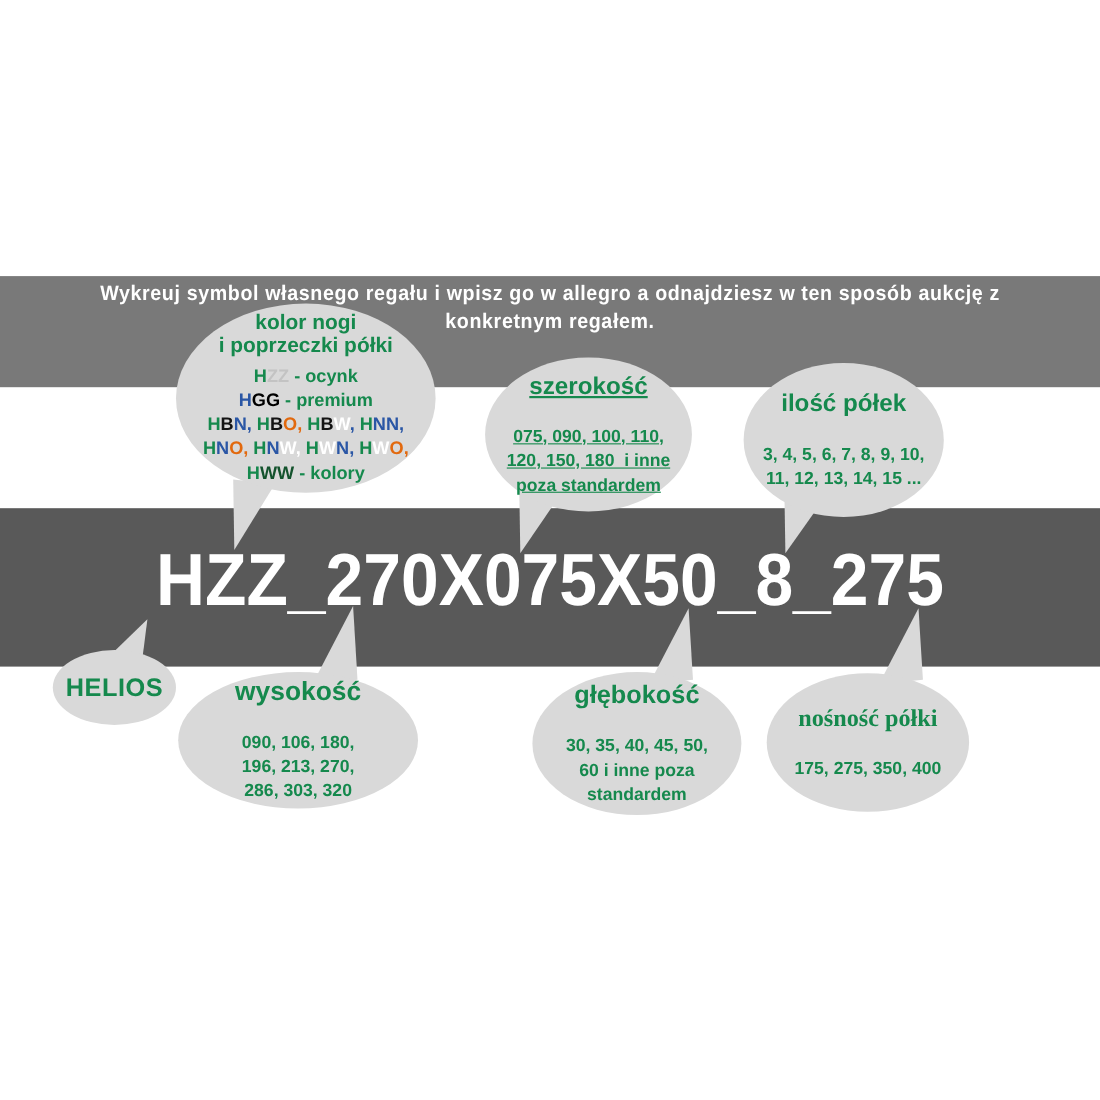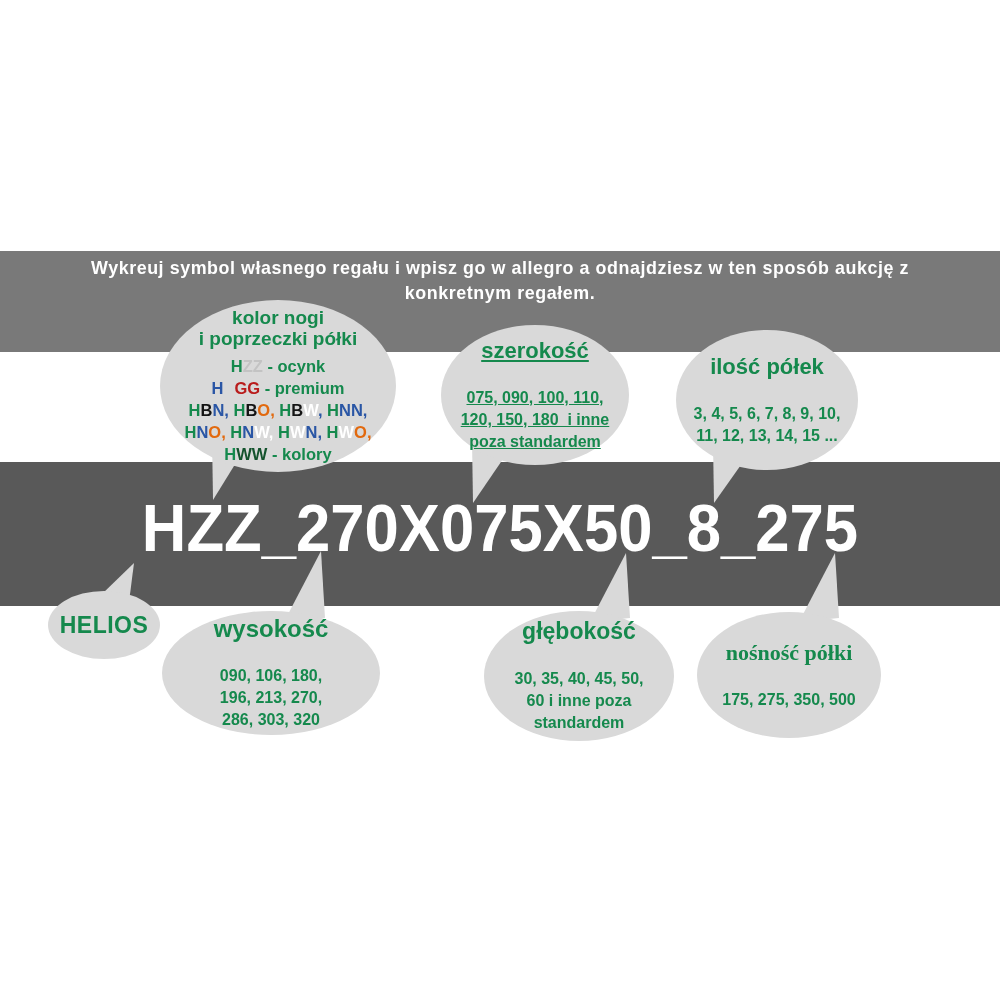--- a/index.html
+++ b/index.html
@@ -23,21 +23,21 @@
 
   .bubble{
     position:absolute;background:var(--bubble,#d9d9d9);border-radius:50%;
     display:flex;flex-direction:column;justify-content:center;align-items:center;
     text-align:center;color:var(--green,#15894d);
   }
   .bubble .title{font-size:22px;line-height:25px;color:var(--green,#15894d);}
   .bubble .body{font-size:16px;line-height:22px;margin-top:24px;color:var(--green,#15894d);}
   .bubble .body div{white-space:pre;}
 
-  .b-kolor{left:160px;top:300px;width:236px;height:172px;}
+  .b-kolor{left:160px;top:276px;width:236px;height:172px;}
   .b-kolor .title{font-size:19px;line-height:21px;}
   .b-kolor .body{margin-top:6px;font-size:16.5px;line-height:22px;}
   .b-szerokosc{left:441px;top:325px;width:188px;height:140px;text-decoration:underline;}
   .b-ilosc{left:676px;top:330px;width:182px;height:140px;}
   .b-helios{left:48px;top:591px;width:112px;height:68px;}
   .b-helios .title{font-size:23px;letter-spacing:0.5px;}
   .b-wysokosc{left:162px;top:611px;width:218px;height:124px;}
   .b-wysokosc .title{font-size:24px;}
   .b-glebokosc{left:484px;top:611px;width:190px;height:130px;}
   .b-glebokosc .title{font-size:23px;}
@@ -73,21 +73,21 @@
     <polygon points="835,553 839,618 799,622" fill="#d9d9d9"></polygon>
   </svg>
 
   <div class="bubble b-kolor">
     <div class="title">
         <div>kolor nogi</div>
         <div>i poprzeczki półki</div>
       </div>
     <div class="body">
         <div><span style="color: rgb(21, 137, 77);">H</span><span style="color: rgb(195, 195, 195);">ZZ</span><span style="color: rgb(21, 137, 77);"> - ocynk</span></div>
-        <div><span style="color: rgb(42, 86, 165);">H</span><span style="color: #b91c1c; padding-left: 11px;">GG</span><span style="color: rgb(21, 137, 77); margin-top: 35px;"> - premium</span></div>
+        <div><span style="color: rgb(42, 86, 165);">H</span><span style="color: #000000;">GG</span><span style="color: rgb(21, 137, 77); margin-top: 35px;"> - premium</span></div>
         <div><span style="color: rgb(21, 137, 77);">H</span><span style="color: rgb(20, 20, 20);">B</span><span style="color: rgb(42, 86, 165);">N</span><span style="color: rgb(42, 86, 165);">, </span><span style="color: rgb(21, 137, 77);">H</span><span style="color: rgb(20, 20, 20);">B</span><span style="color: rgb(226, 105, 14);">O</span><span style="color: rgb(226, 105, 14);">, </span><span style="color: rgb(21, 137, 77);">H</span><span style="color: rgb(20, 20, 20);">B</span><span style="color: rgb(255, 255, 255);">W</span><span style="color: rgb(42, 86, 165);">, </span><span style="color: rgb(21, 137, 77);">H</span><span style="color: rgb(42, 86, 165);">NN</span><span style="color: rgb(42, 86, 165);">,</span></div>
         <div><span style="color: rgb(21, 137, 77);">H</span><span style="color: rgb(42, 86, 165);">N</span><span style="color: rgb(226, 105, 14);">O</span><span style="color: rgb(226, 105, 14);">, </span><span style="color: rgb(21, 137, 77);">H</span><span style="color: rgb(42, 86, 165);">N</span><span style="color: rgb(255, 255, 255);">W</span><span style="color: rgb(255, 255, 255);">, </span><span style="color: rgb(21, 137, 77);">H</span><span style="color: rgb(255, 255, 255);">W</span><span style="color: rgb(42, 86, 165);">N</span><span style="color: rgb(42, 86, 165);">, </span><span style="color: rgb(21, 137, 77);">H</span><span style="color: rgb(255, 255, 255);">W</span><span style="color: rgb(226, 105, 14);">O</span><span style="color: rgb(226, 105, 14);">,</span></div>
         <div><span style="color: rgb(21, 137, 77);">H</span><span style="color: #14532d;">WW</span><span style="color: rgb(21, 137, 77); margin-top: 20px;"> - kolory</span></div>
       </div>
   </div>
 
   <div class="bubble b-szerokosc">
     <div class="title">szerokość</div>
     <div class="body">
         <div>075, 090, 100, 110,</div>
@@ -122,19 +122,19 @@
     <div class="body">
         <div>30, 35, 40, 45, 50,</div>
         <div>60 i inne poza</div>
         <div>standardem</div>
       </div>
   </div>
 
   <div class="bubble b-nosnosc">
     <div class="title">nośność półki</div>
     <div class="body">
-        <div>175, 275, 350, 500</div>
+        <div>175, 275, 350, 400</div>
       </div>
   </div>
 
   <div class="code">HZZ_270X075X50_8_275</div>
 
 </div>
 
 </body></html>

